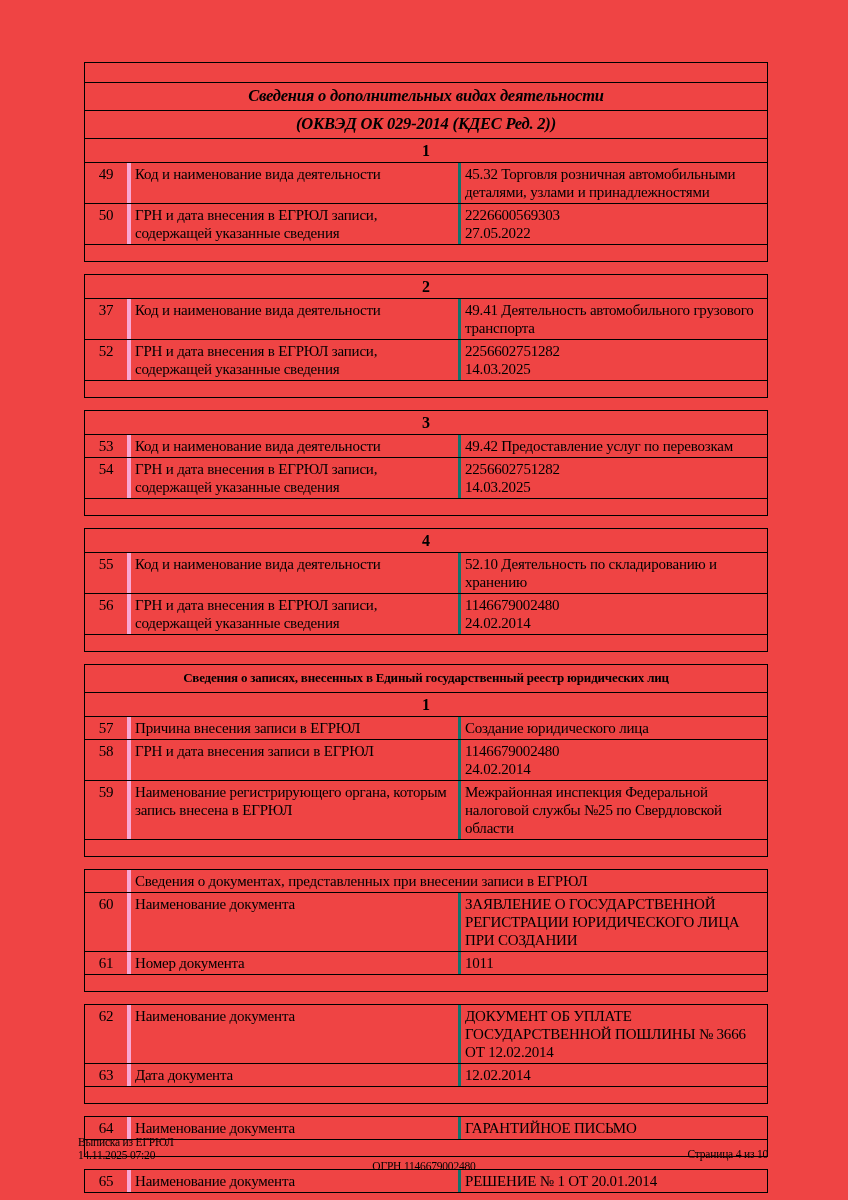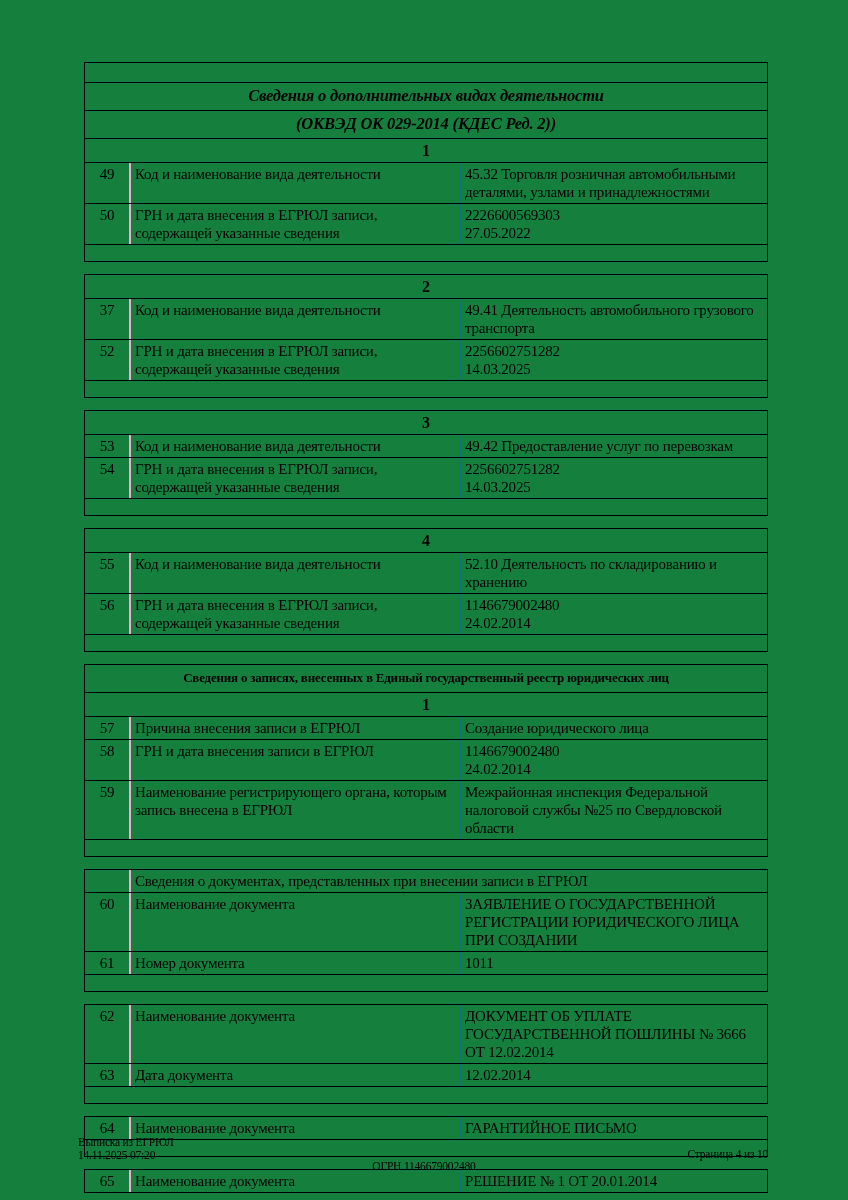--- a/index.html
+++ b/index.html
@@ -1,20 +1,20 @@
 <!DOCTYPE html>
 <html lang="ru"><head>
 <meta charset="utf-8">
 <style>
   html, body { margin: 0; padding: 0; }
   .page {
     position: relative;
     width: 848px;
     height: 1200px;
-    background: #15803d;
+    background: #ef4444;
     color: #000000;
     font-family: "Liberation Serif", "DejaVu Serif", serif;
     font-size: 15px;
     letter-spacing: -0.2px;
     overflow: hidden;
   }
   .content {
     position: absolute;
     left: 84px;
     top: 62px;
@@ -36,25 +36,25 @@
     grid-template-columns: 46px 1fr;
     font-family: Liberation Serif, serif;
   }
   .cell {
     padding: 2px 4px 2px 4px;
     line-height: 18px;
     box-sizing: border-box;
   }
   .cnum {
     text-align: center;
-    border-right: 2px solid #f9a8d4;
+    border-right: 4px solid #f9a8d4;
     padding-left: 1px;
     padding-right: 1px;
   }
-  .clabel { border-right: 1px solid #0f766e; }
+  .clabel { border-right: 3px solid #0f766e; }
   .cvalue { white-space: pre-line; padding-right: 2px; }
   .full { text-align: center; line-height: 19px; }
   .hdr-num {
     font-weight: bold;
     font-size: 16px;
     padding: 2px 0 2px 0;
   }
   .sec-title {
     font-weight: bold;
     font-style: italic;

